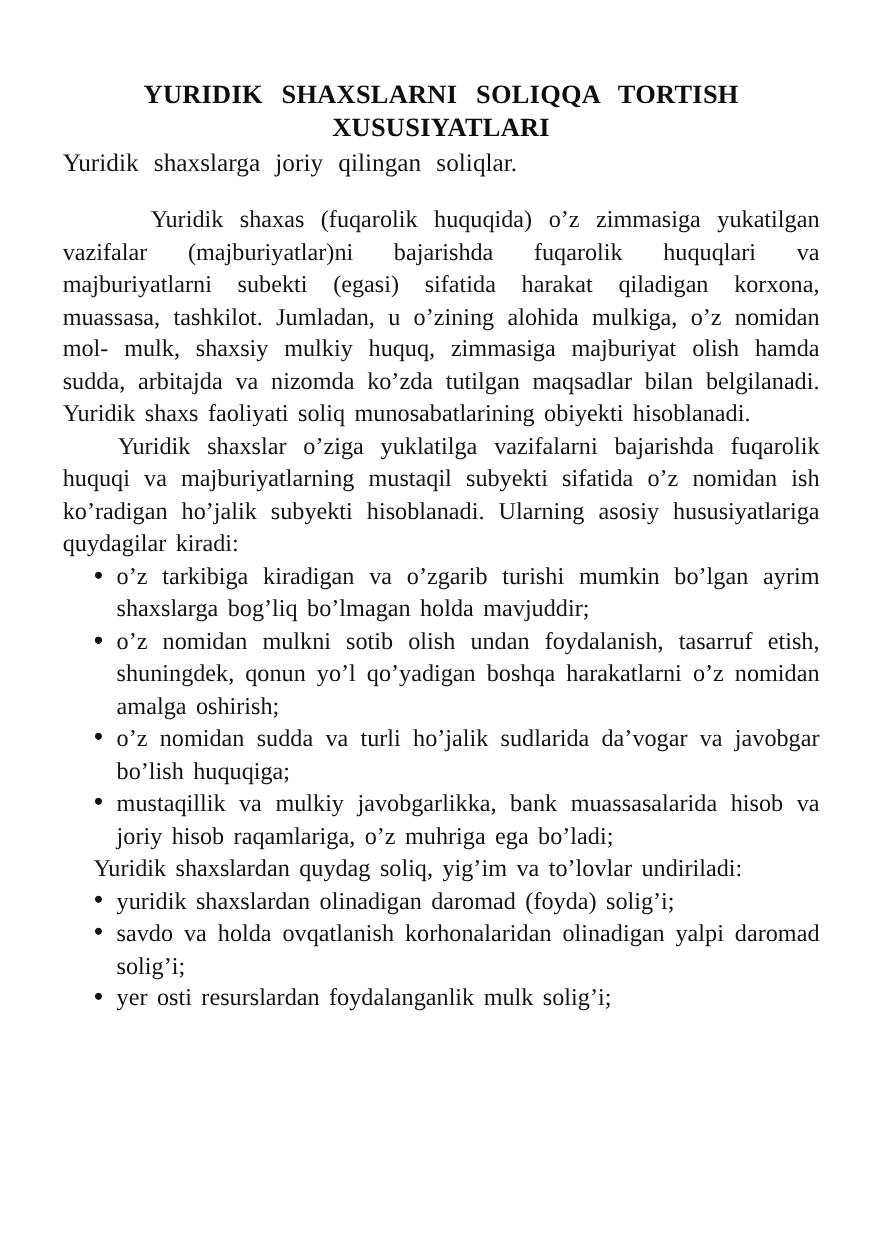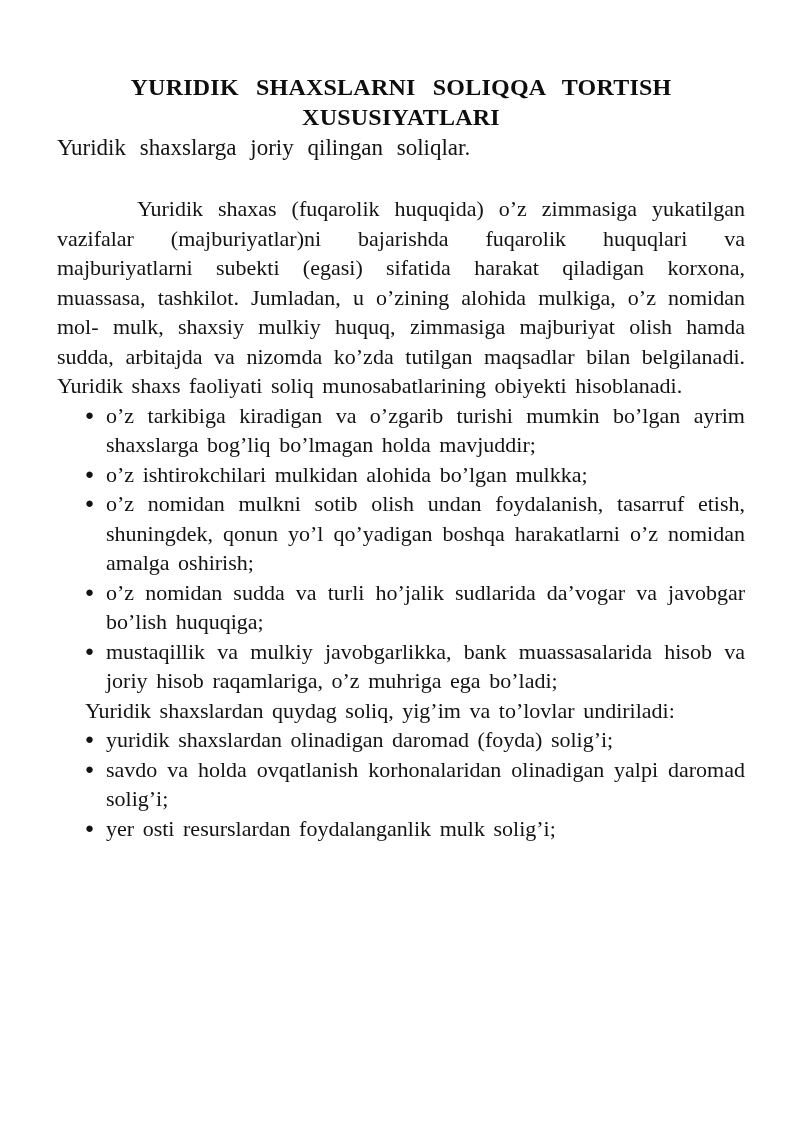--- a/index.html
+++ b/index.html
@@ -32,21 +32,21 @@
     font-weight: 400;
     word-spacing: 0.35em;
     margin-top: 1px;
   }
   .body-text {
     font-size: 22px;
     line-height: 29.5px;
     text-align: justify;
     word-spacing: 0.14em;
   }
-  .para-first { margin-top: 31px; text-indent: 80px; }
+  .para-first { margin-top: 21px; text-indent: 80px; }
   .para-second { text-indent: 50px; }
   .list-item {
     position: relative;
     padding-left: 49px;
   }
   .bullet {
     position: absolute;
     left: 28px;
     top: 0;
     font-size: 15px;
@@ -60,29 +60,29 @@
 <body>
 
 <div class="page">
 
   <h1 class="doc-title">YURIDIK SHAXSLARNI SOLIQQA TORTISH XUSUSIYATLARI</h1>
 
   <div class="doc-subtitle">Yuridik shaxslarga joriy qilingan soliqlar.</div>
 
   <p class="body-text para-first">Yuridik shaxas (fuqarolik huquqida) o’z zimmasiga yukatilgan vazifalar (majburiyatlar)ni bajarishda fuqarolik huquqlari va majburiyatlarni subekti (egasi) sifatida harakat qiladigan korxona, muassasa, tashkilot. Jumladan, u o’zining alohida mulkiga, o’z nomidan mol- mulk, shaxsiy mulkiy huquq, zimmasiga majburiyat olish hamda sudda, arbitajda va nizomda ko’zda tutilgan maqsadlar bilan belgilanadi. Yuridik shaxs faoliyati soliq munosabatlarining obiyekti hisoblanadi.</p>
 
+  <p class="body-text para-second">Yuridik shaxslar o’ziga yuklatilga vazifalarni bajarishda fuqarolik huquqi va majburiyatlarning mustaqil subyekti sifatida o’z nomidan ish ko’radigan ho’jalik subyekti hisoblanadi. Ularning asosiy hususiyatlariga quydagilar kiradi:</p>
 
   <div>
     <div class="body-text list-item">
       <span class="bullet">●</span>
       <span>o’z tarkibiga kiradigan va o’zgarib turishi mumkin bo’lgan ayrim shaxslarga bog’liq bo’lmagan holda mavjuddir;</span>
     </div>
     <div class="body-text list-item">
       <span class="bullet">●</span>
-      <span>o’z ishtirokchilari mulkidan alohida bo’lgan mulkka;</span>
     </div>
     <div class="body-text list-item">
       <span class="bullet">●</span>
       <span>o’z nomidan mulkni sotib olish undan foydalanish, tasarruf etish, shuningdek, qonun yo’l qo’yadigan boshqa harakatlarni o’z nomidan amalga oshirish;</span>
     </div>
     <div class="body-text list-item">
       <span class="bullet">●</span>
       <span>o’z nomidan sudda va turli ho’jalik sudlarida da’vogar va javobgar bo’lish huquqiga;</span>
     </div>
     <div class="body-text list-item">

